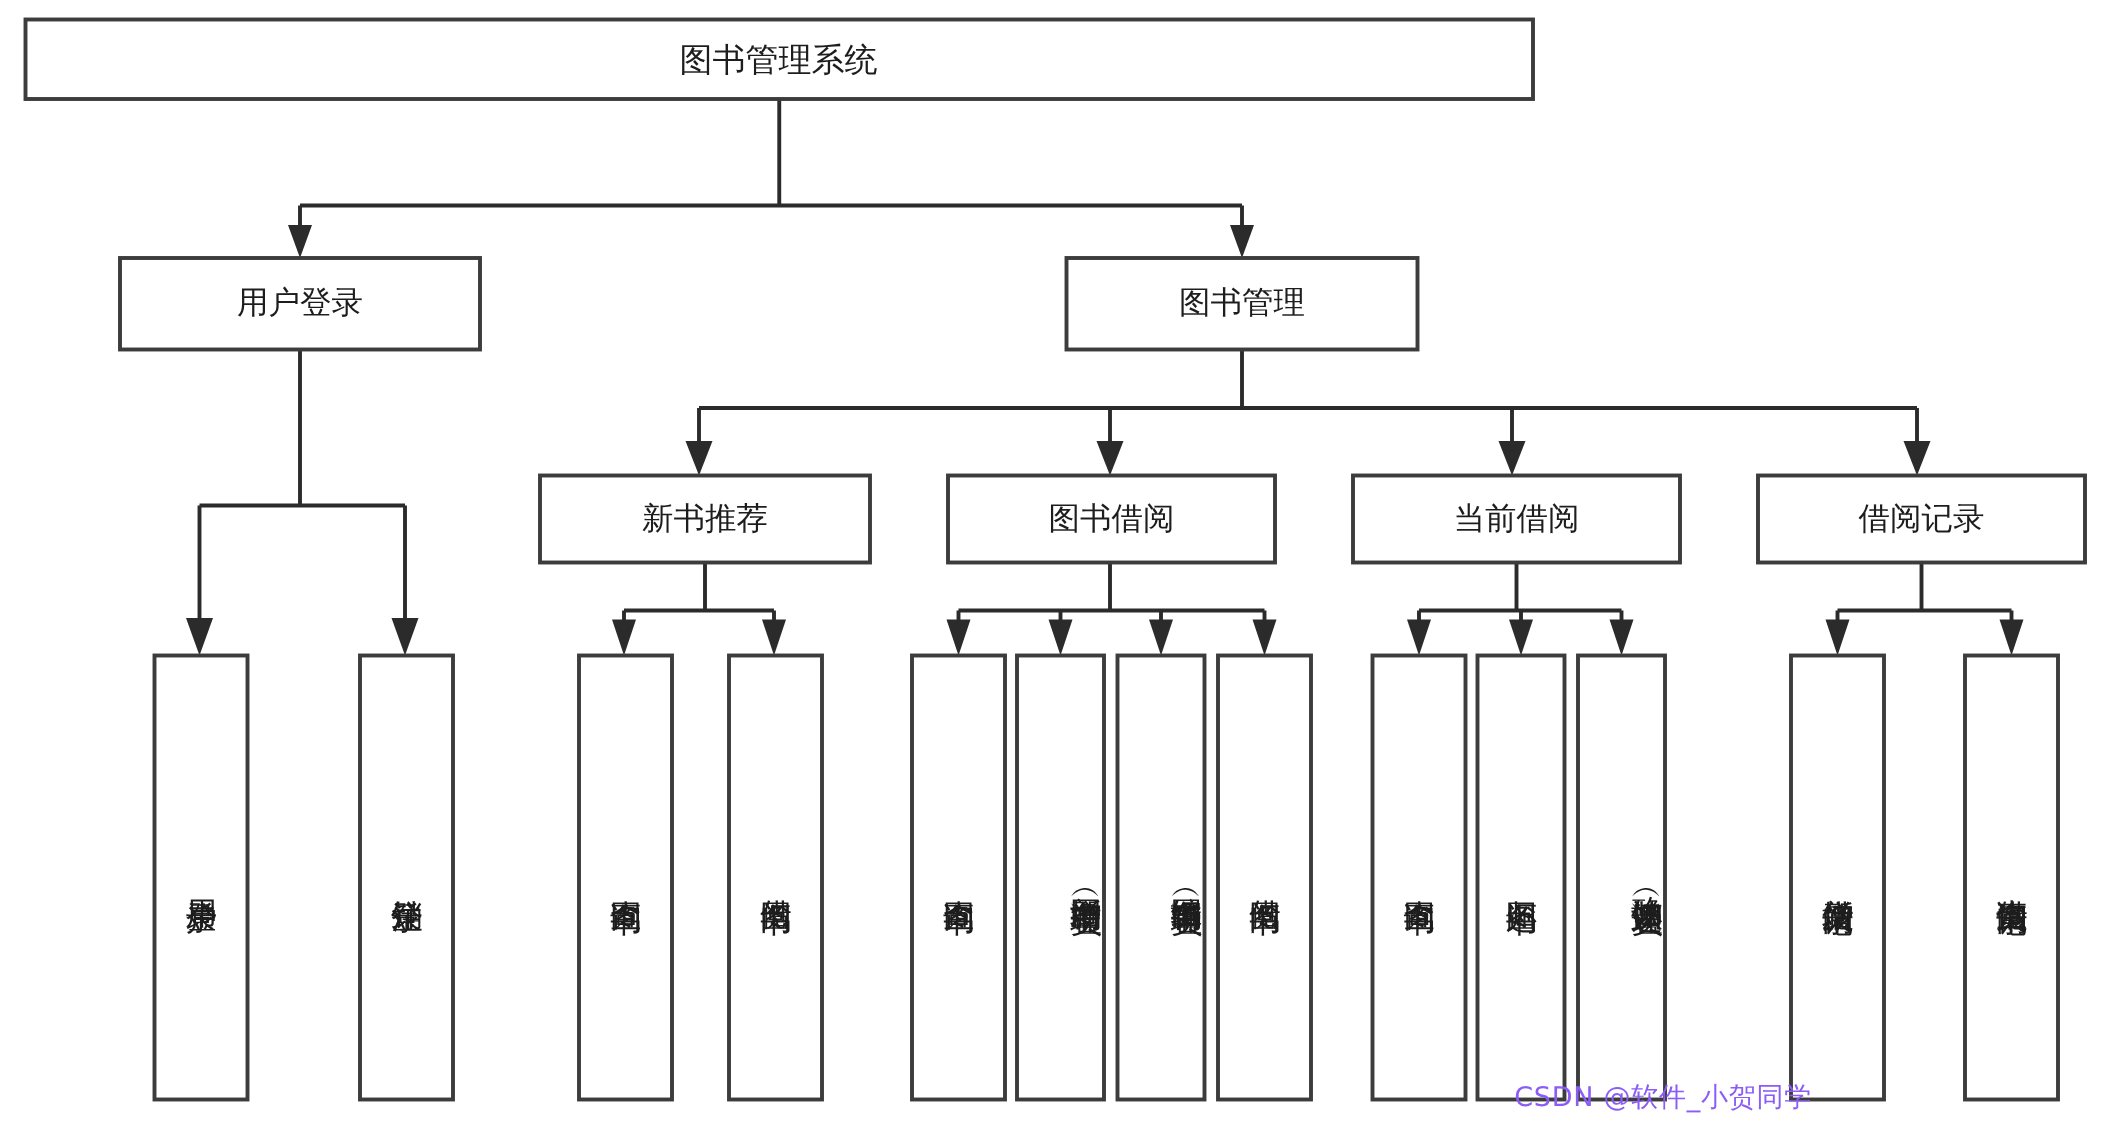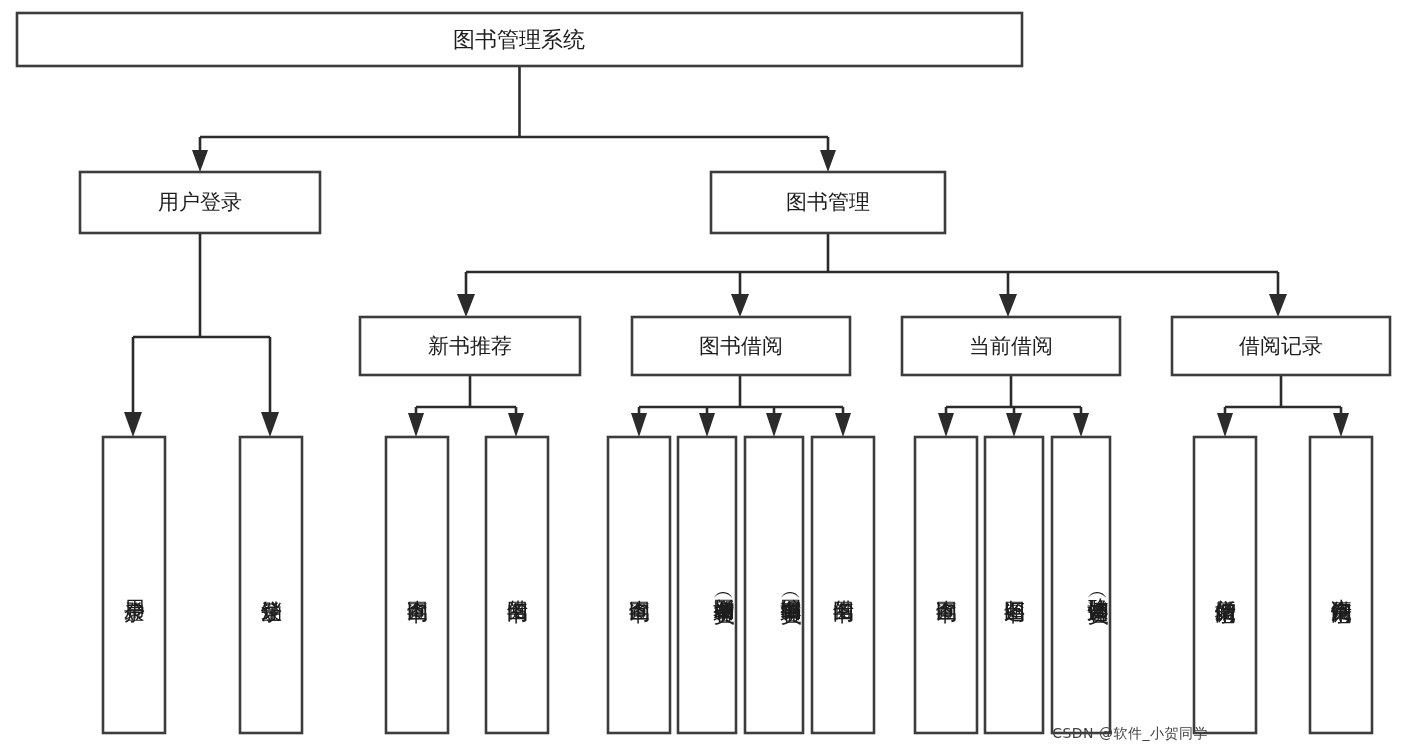--- a/index.html
+++ b/index.html
@@ -67,22 +67,22 @@
     justify-content: center;
     text-align: center;
     white-space: nowrap;
     pointer-events: none;
   }
   .watermark {
     position: absolute;
     right: 8px;
     bottom: 4px;
     font-family: "DejaVu Sans", "Liberation Sans", sans-serif;
-    font-size: 14px;
-    color: #404040;
+    font-size: 18px;
+    color: #8b5cf6;
     letter-spacing: 0.5px;
     user-select: none;
   }
 </style>
 </head>
 <body>
 
 <div id="diagram-root">
 
   <svg class="diagram" viewBox="0 0 1405 747" xmlns="http://www.w3.org/2000/svg">

